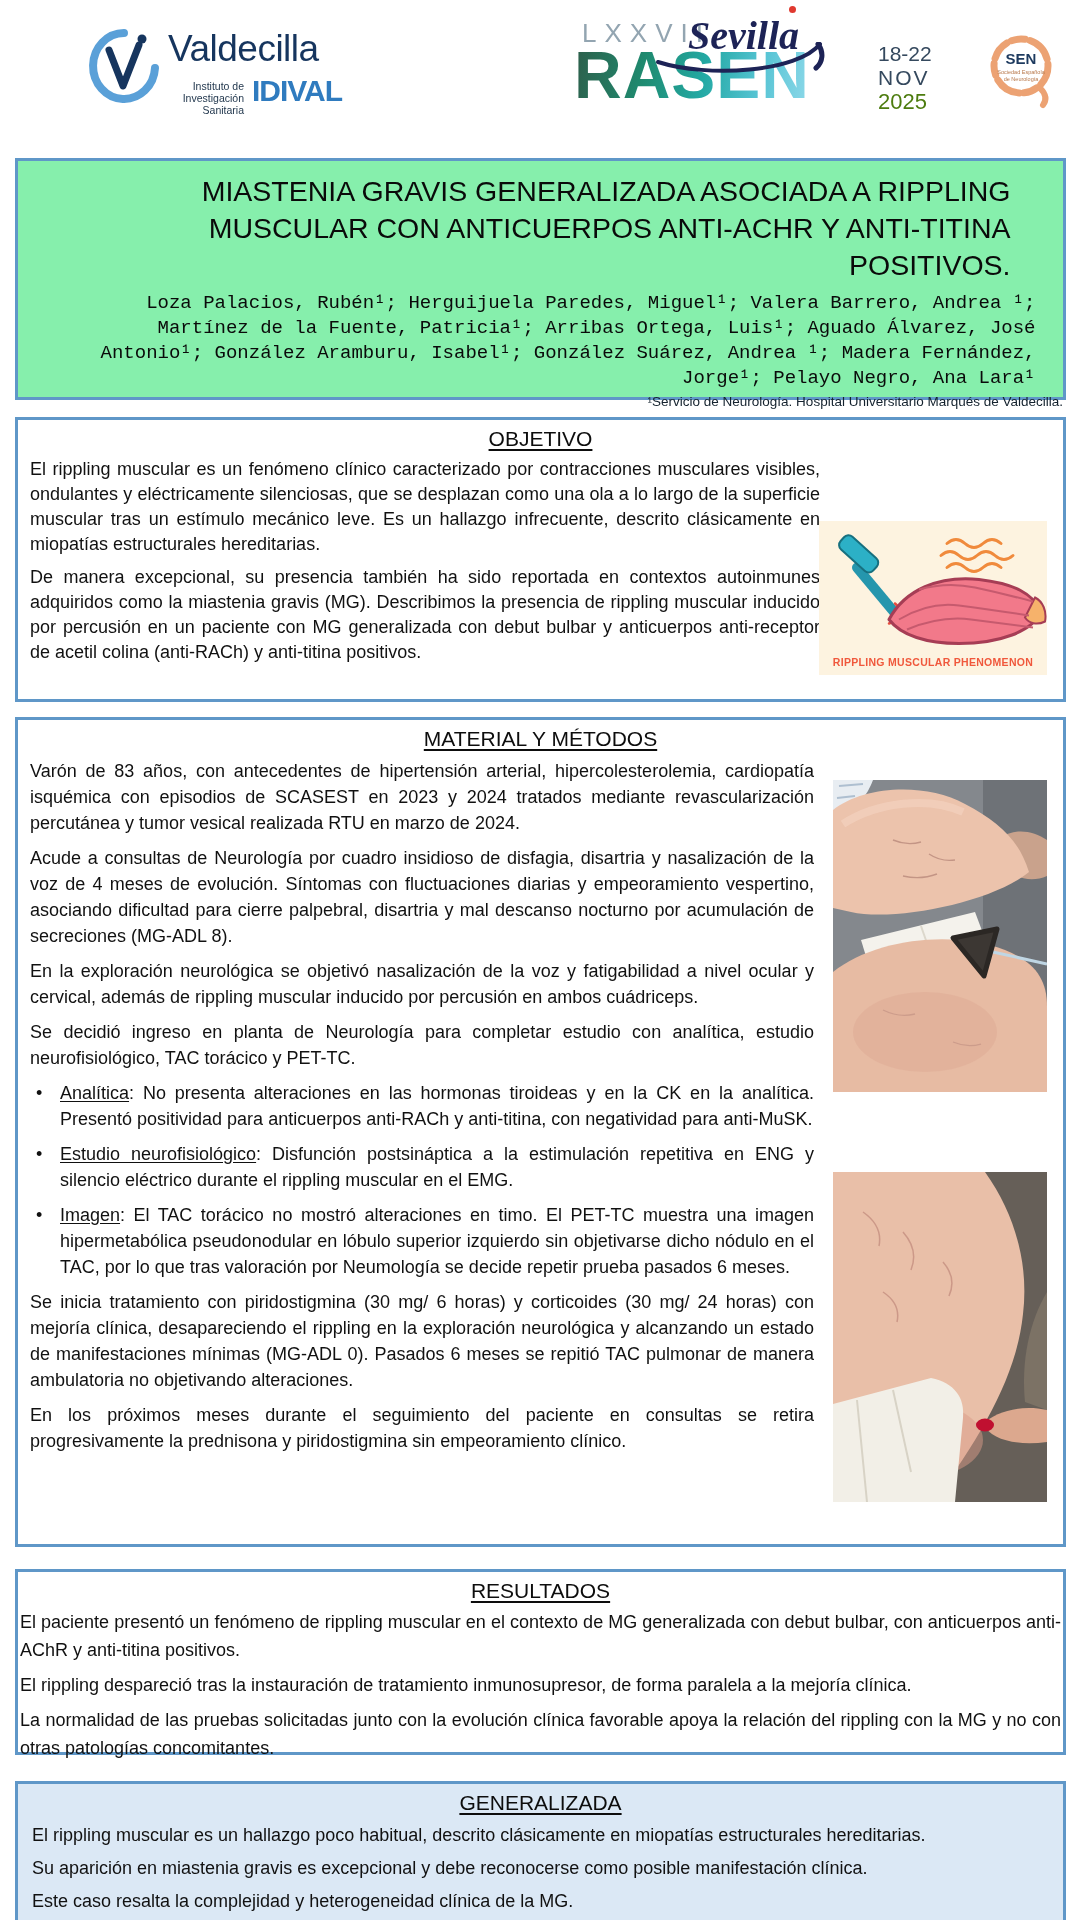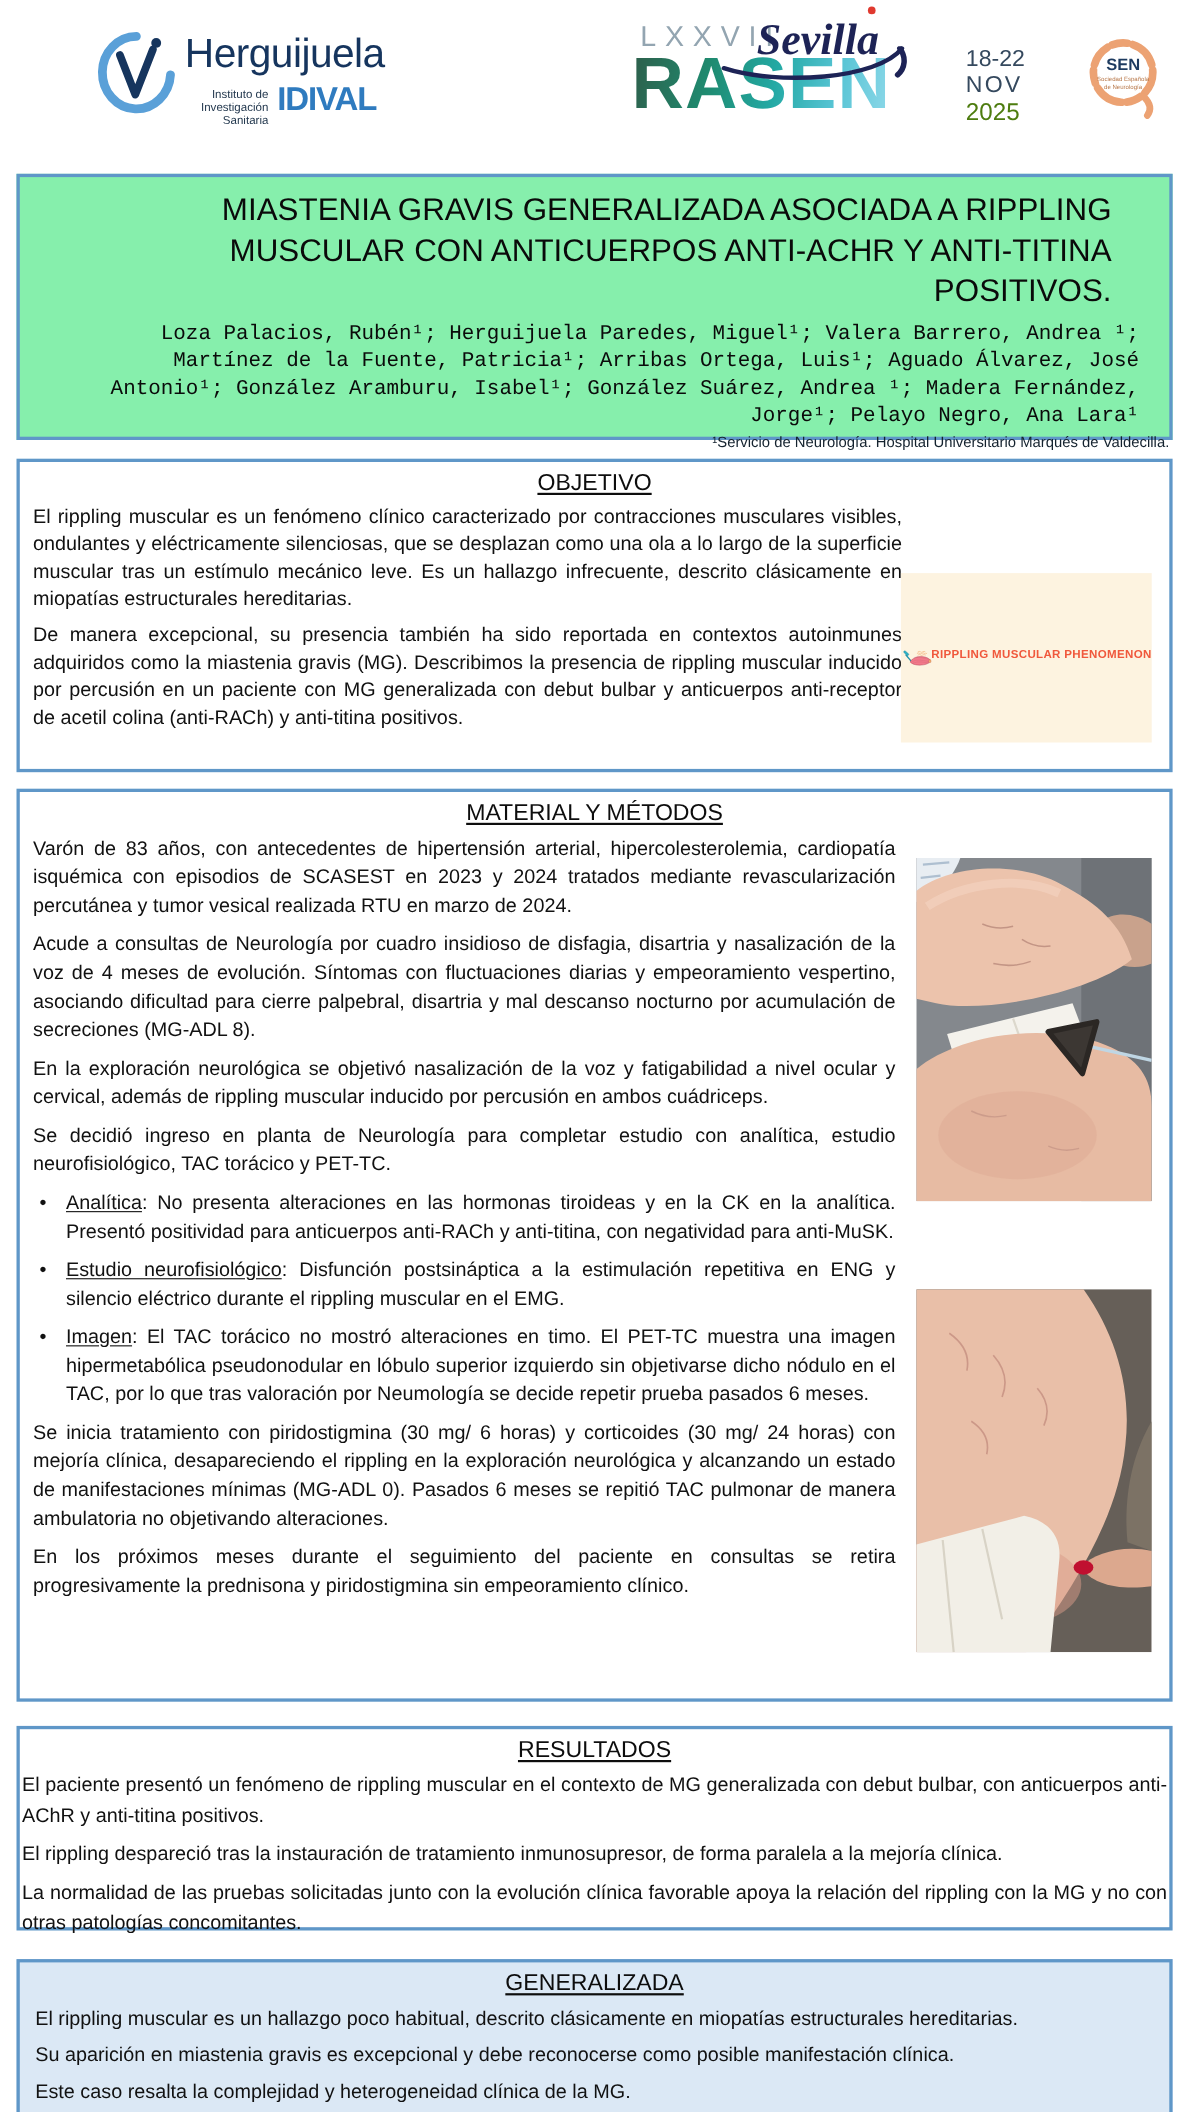--- a/index.html
+++ b/index.html
@@ -38,21 +38,21 @@
   .authors { font-size:19px; line-height:25px; width:990px; margin:7px auto 0; color:#0a0a0a;font-family:Liberation Mono, monospace; }
   .affiliation { font-size:13.5px; margin-top:3px; color:#14222e; }
 
   
   .objetivo-box { margin-top:17px; height:285px; padding:6px 12px; }
   .objetivo-box .sec-heading { margin-bottom:5px; }
   .col-text { width:790px; font-size:18px; text-align:justify; }
   .objetivo-box .col-text { line-height:25px; }
   .col-text p { margin-bottom:8px; }
   .figure { position:absolute; right:16px; bottom:24px; width:228px; height:154px; background:#fdf3e0;
-    display:flex; flex-direction:row; align-items:center; }
+    display:flex; flex-direction:column; align-items:center; }
   .figure svg { flex:1; }
   .fig-caption { font-size:10.5px; font-weight:bold; letter-spacing:0.3px; color:#f0583c; padding-bottom:7px; }
 
   
   .material-box { margin-top:15px; height:830px; padding:6px 12px; }
   .material-box .sec-heading { margin-bottom:6px; }
   .material-box .col-text { width:784px; line-height:26px; }
   .material-box .col-text p { margin-bottom:9px; }
   ul.bullets { list-style:none; }
   ul.bullets li { position:relative; padding-left:30px; margin-bottom:9px; }
@@ -80,21 +80,21 @@
 </head>
 <body>
 
 <div class="header">
 
   <svg class="vald-emblem" width="76" height="78" viewBox="0 0 76 78">
     <path d="M38,7 A31,33 0 1 0 69,42" fill="none" stroke="#5aa0d8" stroke-width="8" stroke-linecap="round"></path>
     <path d="M23,24 L37,60 L53,19" fill="none" stroke="#16355e" stroke-width="7" stroke-linecap="round" stroke-linejoin="round"></path>
     <circle cx="56" cy="13" r="4.5" fill="#16355e"></circle>
   </svg>
-  <div class="vald-name">Herguijuela</div>
+  <div class="vald-name">Valdecilla</div>
   <div class="vald-sub">Instituto de Investigación Sanitaria</div>
   <div class="vald-idival">IDIVAL</div>
 
   <div class="lxxvii">LXXVII</div>
   <div class="rasen">RASEN</div>
   <div class="sevilla">Sevilla</div>
   <div class="sevilla-dot"></div>
   <svg class="sevilla-swoosh" width="180" height="38" viewBox="0 0 180 38">
     <path d="M172,2 C150,30 60,36 10,20" fill="none" stroke="#1d2356" stroke-width="4" stroke-linecap="round"></path>
     <path d="M170,2 C176,10 175,20 168,26" fill="none" stroke="#1d2356" stroke-width="5" stroke-linecap="round"></path>

